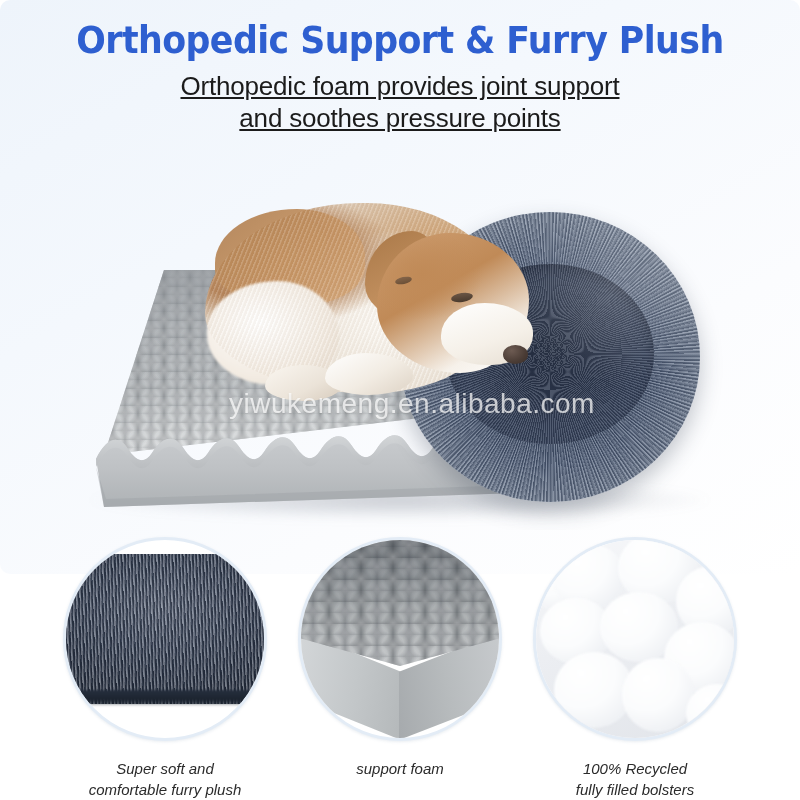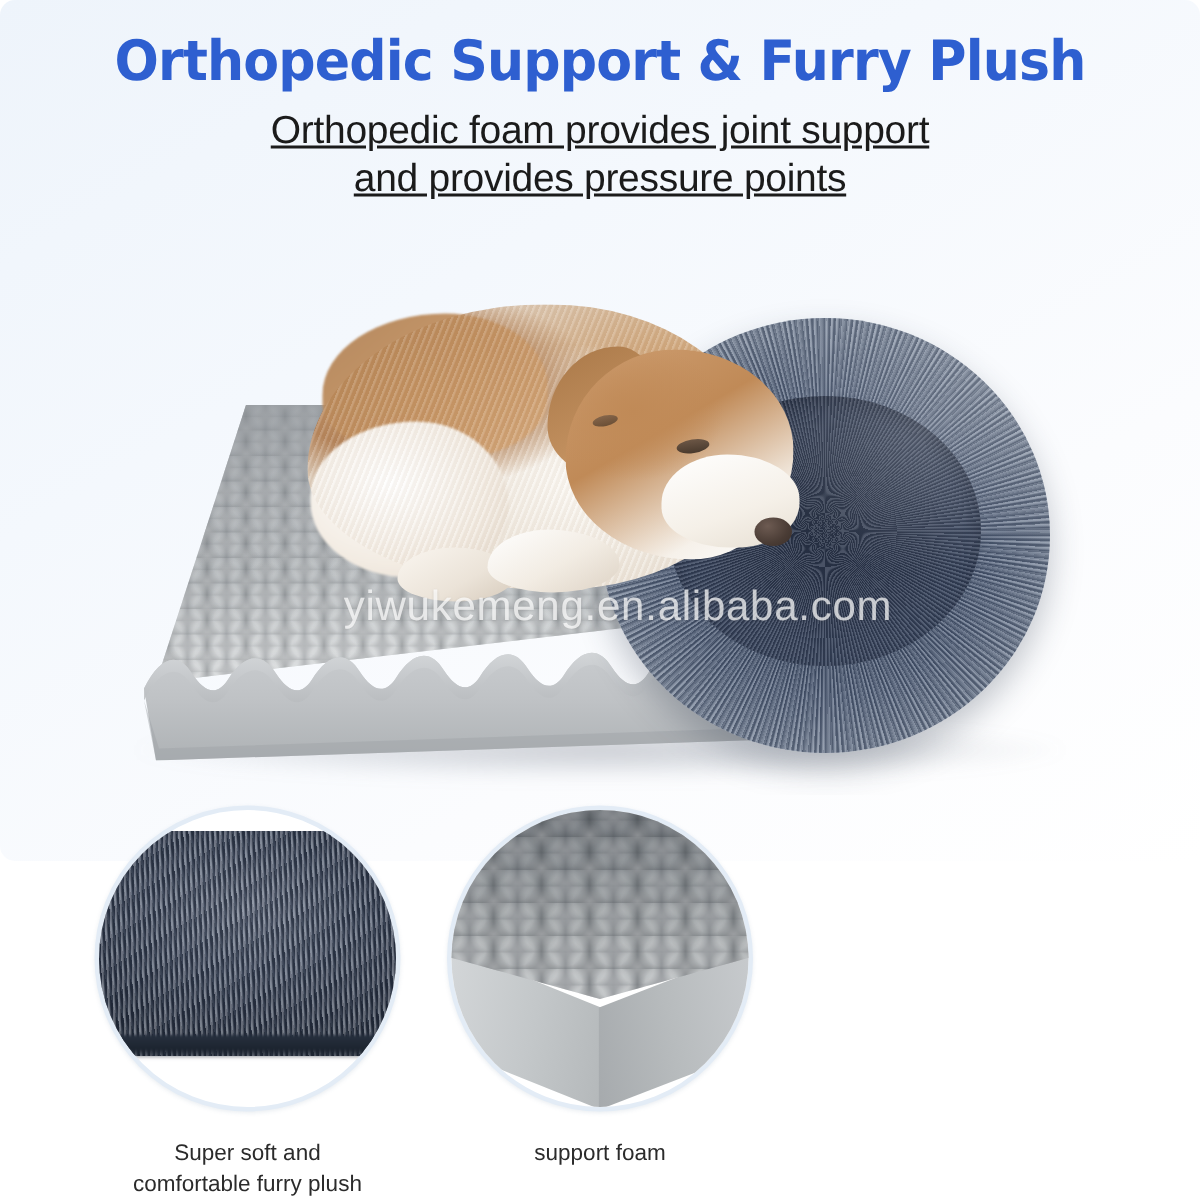--- a/index.html
+++ b/index.html
@@ -215,21 +215,21 @@
     position:absolute;left:0;top:238px;width:800px;text-align:center;
     font-size:28px;letter-spacing:0.5px;
     color:rgba(255,255,255,0.72);
     font-family:"Liberation Sans",sans-serif;
     text-shadow:0 1px 2px rgba(80,80,80,0.18);
     pointer-events:none;
     padding-left:12px;
   }
 
   
-  .features{position:absolute;left:0;top:530px;width:800px;height:270px;}
+  .features{position:absolute;left:0;top:530px;width:800px;height:270px;font-style:italic;}
   .feature{position:absolute;top:0;width:250px;text-align:center;}
   .f1{left:40px;}
   .f2{left:275px;}
   .f3{left:510px;}
   .circle{
     position:relative;margin:7px auto 0 auto;width:198px;height:198px;
     border-radius:50%;overflow:hidden;
     border:3px solid #e3ecf6;
     background:#ffffff;
     box-shadow:0 1px 3px rgba(120,140,170,0.16);
@@ -305,21 +305,21 @@
 </style>
 </head>
 <body>
 
 <div class="page">
 
   <div class="header">
     <div class="title">Orthopedic Support &amp; Furry Plush</div>
     <div class="subtitle">
       <div>Orthopedic foam provides joint support</div>
-      <div>and provides pressure points</div>
+      <div>and soothes pressure points</div>
     </div>
   </div>
 
   <div class="hero">
     <div class="floor-shadow"></div>
 
     <div class="foam">
       <div class="foam-top"></div>
       <div class="foam-bumps"></div>
       <div class="foam-bumps2"></div>
@@ -406,15 +406,34 @@
         <div class="c2-sideR"></div>
         <div class="c2-foam"></div>
         <div class="c2-bumps"></div>
         <div class="c2-bumps-b"></div>
       </div>
       <div class="caption">
         <div>support foam</div>
       </div>
     </div>
 
+    <div class="feature f3">
+      <div class="circle">
+        <div class="c3-fill"></div>
+        <div class="puff p9"></div>
+        <div class="puff p1"></div>
+        <div class="puff p2"></div>
+        <div class="puff p3"></div>
+        <div class="puff p4"></div>
+        <div class="puff p5"></div>
+        <div class="puff p6"></div>
+        <div class="puff p7"></div>
+        <div class="puff p8"></div>
+        <div class="puff p10"></div>
+      </div>
+      <div class="caption">
+        <div>100%  Recycled</div>
+        <div>fully filled bolsters</div>
+      </div>
+    </div>
 
   </div>
 </div>
 
 </body></html>

